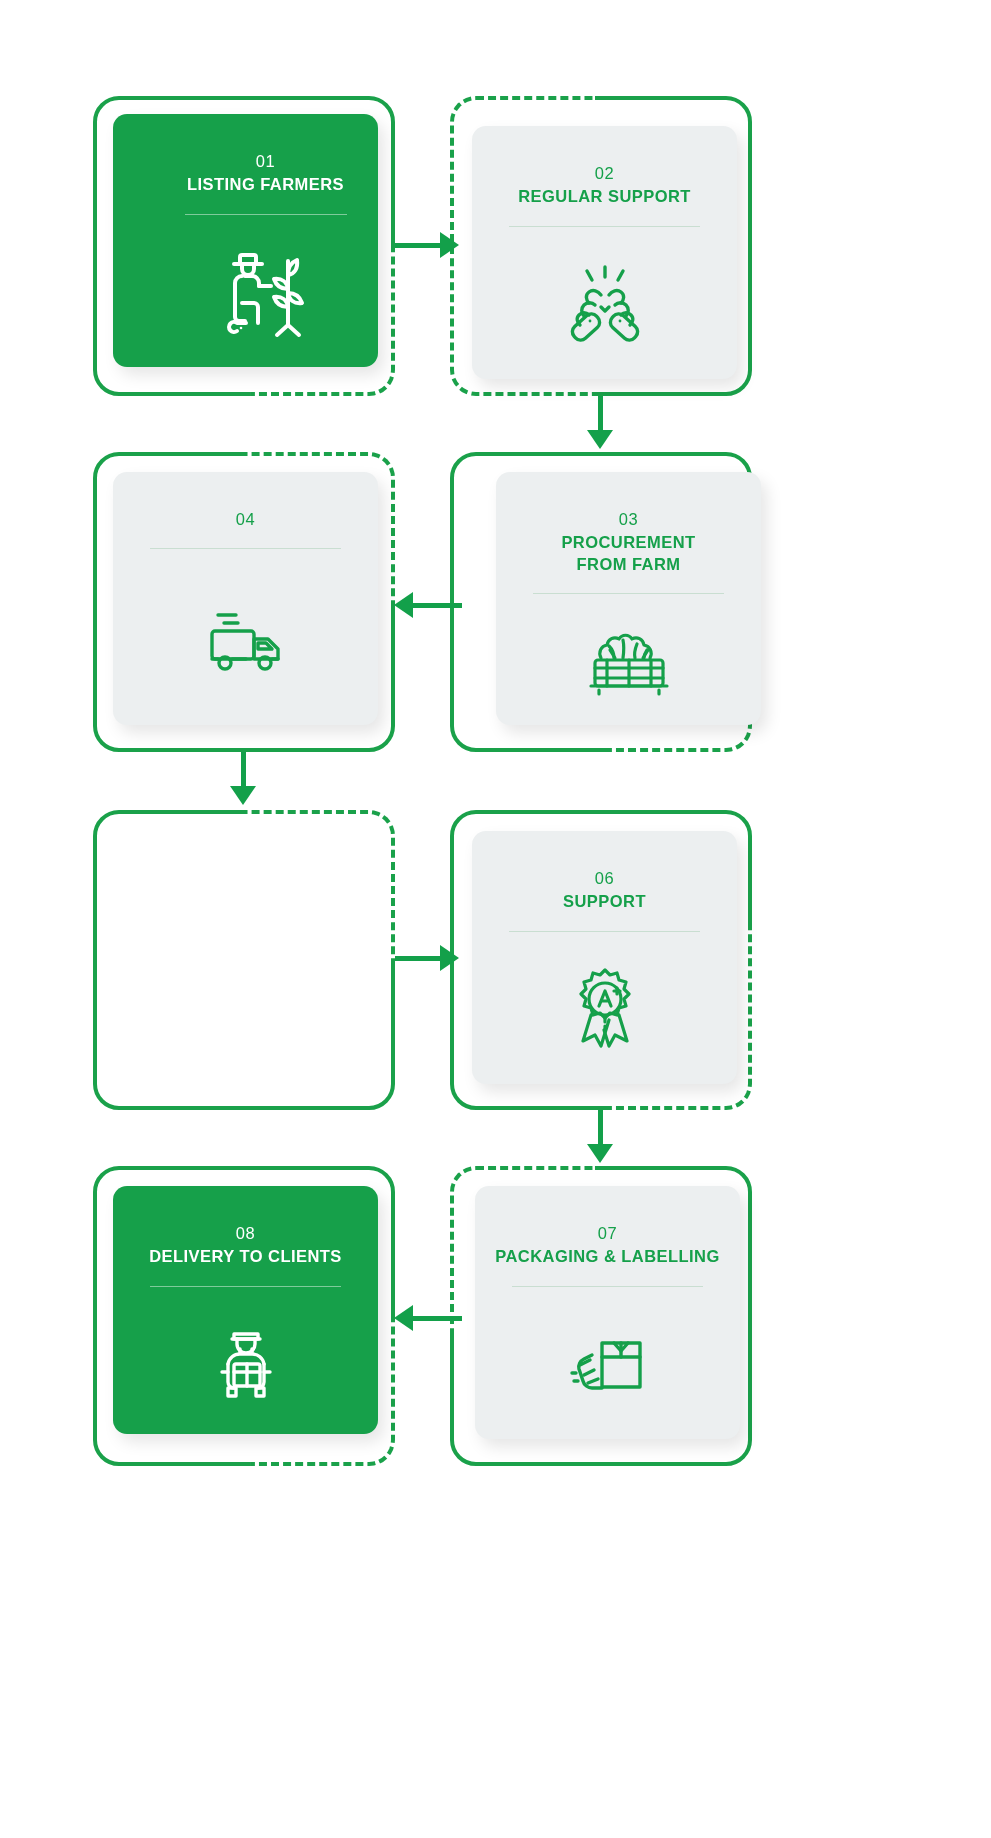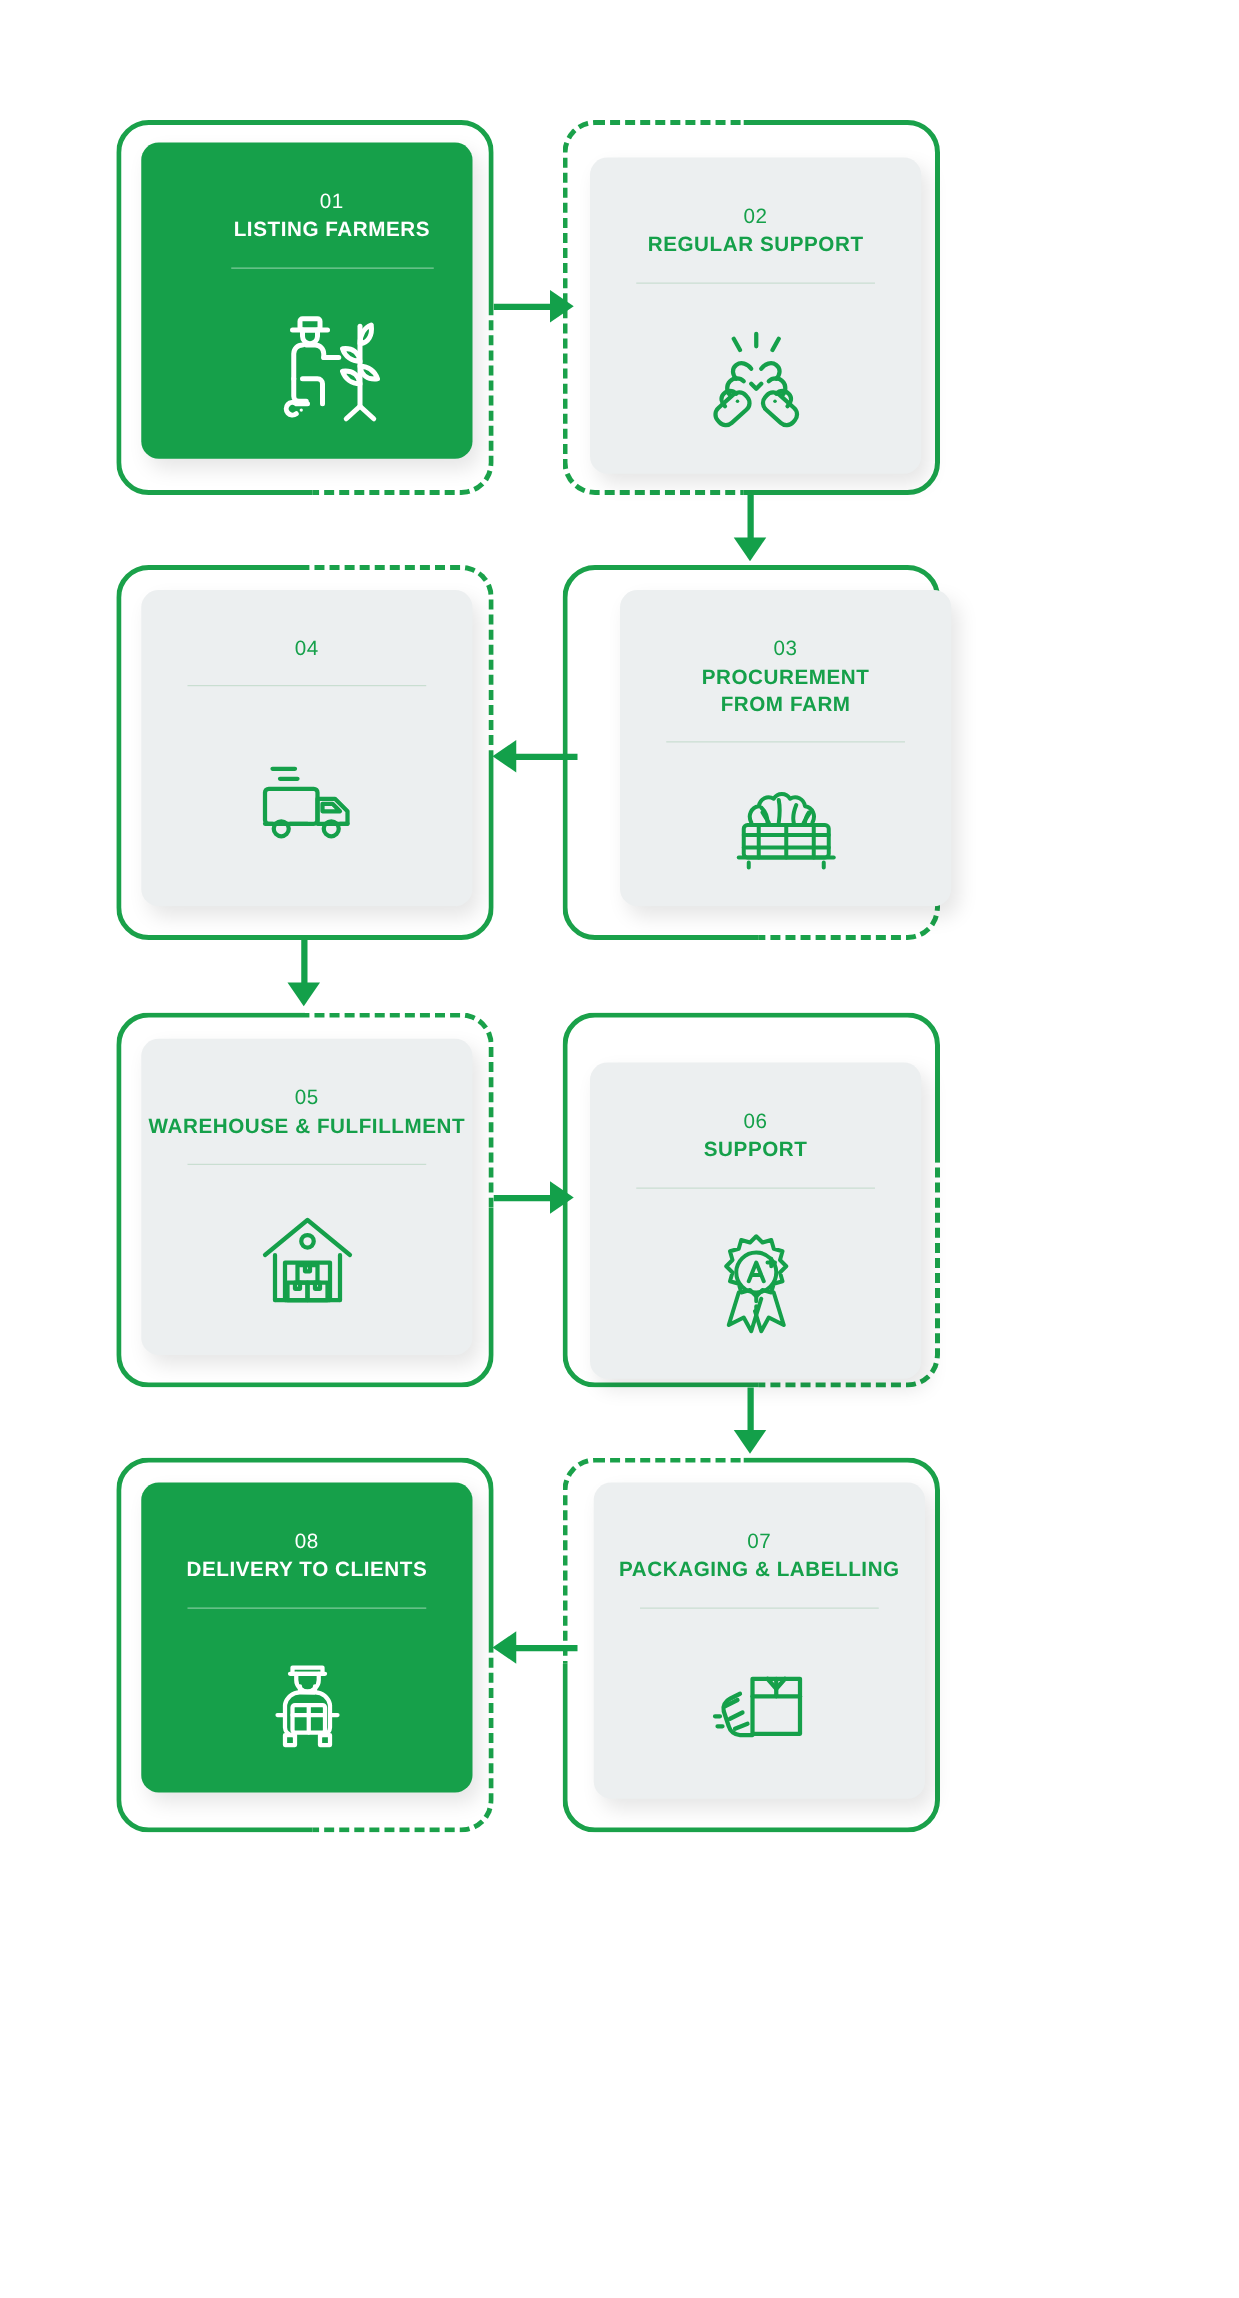--- a/index.html
+++ b/index.html
@@ -220,45 +220,27 @@
   <div class="arrow left" style="left:394px;top:592px;"></div>
 
   <div class="line" style="left:241px;top:752px;width:5px;height:42px;"></div>
   <div class="arrow down" style="left:230px;top:786px;"></div>
 
   <div class="frame" style="left:93px;top:810px;width:302px;height:300px;">
     <div class="half solid" style="clip-path:polygon(0% 0%,0% 0%,50% 0%,50% 52%,100% 52%,100% 100%,0% 100%);"></div>
     <div class="half dashed" style="clip-path:polygon(0% 0%,100% 0%,100% 52%,50% 52%,50% 0%);"></div>
   </div>
 
-  <div class="card grey" style="left:113px;top:831px;width:265px;height:253px;">
-    <div class="num">05</div>
-    <div class="title">WAREHOUSE &amp; FULFILLMENT</div>
-    <div class="rule"></div>
-    <div class="glyph">
-      <svg width="96" height="96" viewBox="0 0 96 96" fill="none" stroke="#15a04a" stroke-width="3.4" stroke-linecap="round" stroke-linejoin="round">
-        <path d="M14 44L48 16l34 28"></path>
-        <circle cx="48" cy="33" r="5"></circle>
-        <path d="M22 44v36M74 44v36"></path>
-        <path d="M22 80h52"></path>
-        <path d="M30 50h36v30H30z"></path>
-        <rect x="40" y="52" width="16" height="14"></rect>
-        <rect x="32" y="66" width="16" height="14"></rect>
-        <rect x="48" y="66" width="16" height="14"></rect>
-        <path d="M46 52v5h4v-5M38 66v5h4v-5M54 66v5h4v-5"></path>
-      </svg>
-    </div>
-  </div>
 
   <div class="frame" style="left:450px;top:810px;width:302px;height:300px;">
     <div class="half solid" style="clip-path:polygon(0% 0%,100% 0%,100% 40%,52% 40%,52% 100%,0% 100%);"></div>
     <div class="half dashed" style="clip-path:polygon(52% 40%,100% 40%,100% 100%,52% 100%);"></div>
   </div>
 
-  <div class="card grey" style="left:472px;top:831px;width:265px;height:253px;margin-top:19px;">
+  <div class="card grey" style="left:472px;top:831px;width:265px;height:253px;">
     <div class="num">06</div>
     <div class="title">SUPPORT</div>
     <div class="rule"></div>
     <div class="glyph">
       <svg width="96" height="96" viewBox="0 0 96 96" fill="none" stroke="#15a04a" stroke-width="3.2" stroke-linecap="round" stroke-linejoin="round">
         <path d="M48 10l5 5 7-2 2 7 7 2-2 7 5 5-5 5 2 7-7 2-2 7-7-2-5 5-5-5-7 2-2-7-7-2 2-7-5-5 5-5-2-7 7-2 2-7 7 2z"></path>
         <circle cx="48" cy="39" r="16"></circle>
         <path d="M42 46l6-15 6 15M44 41h8"></path>
         <path d="M57 31h6M60 28v6"></path>
         <path d="M34 55l-8 26 12-6 6 11 8-26"></path>

